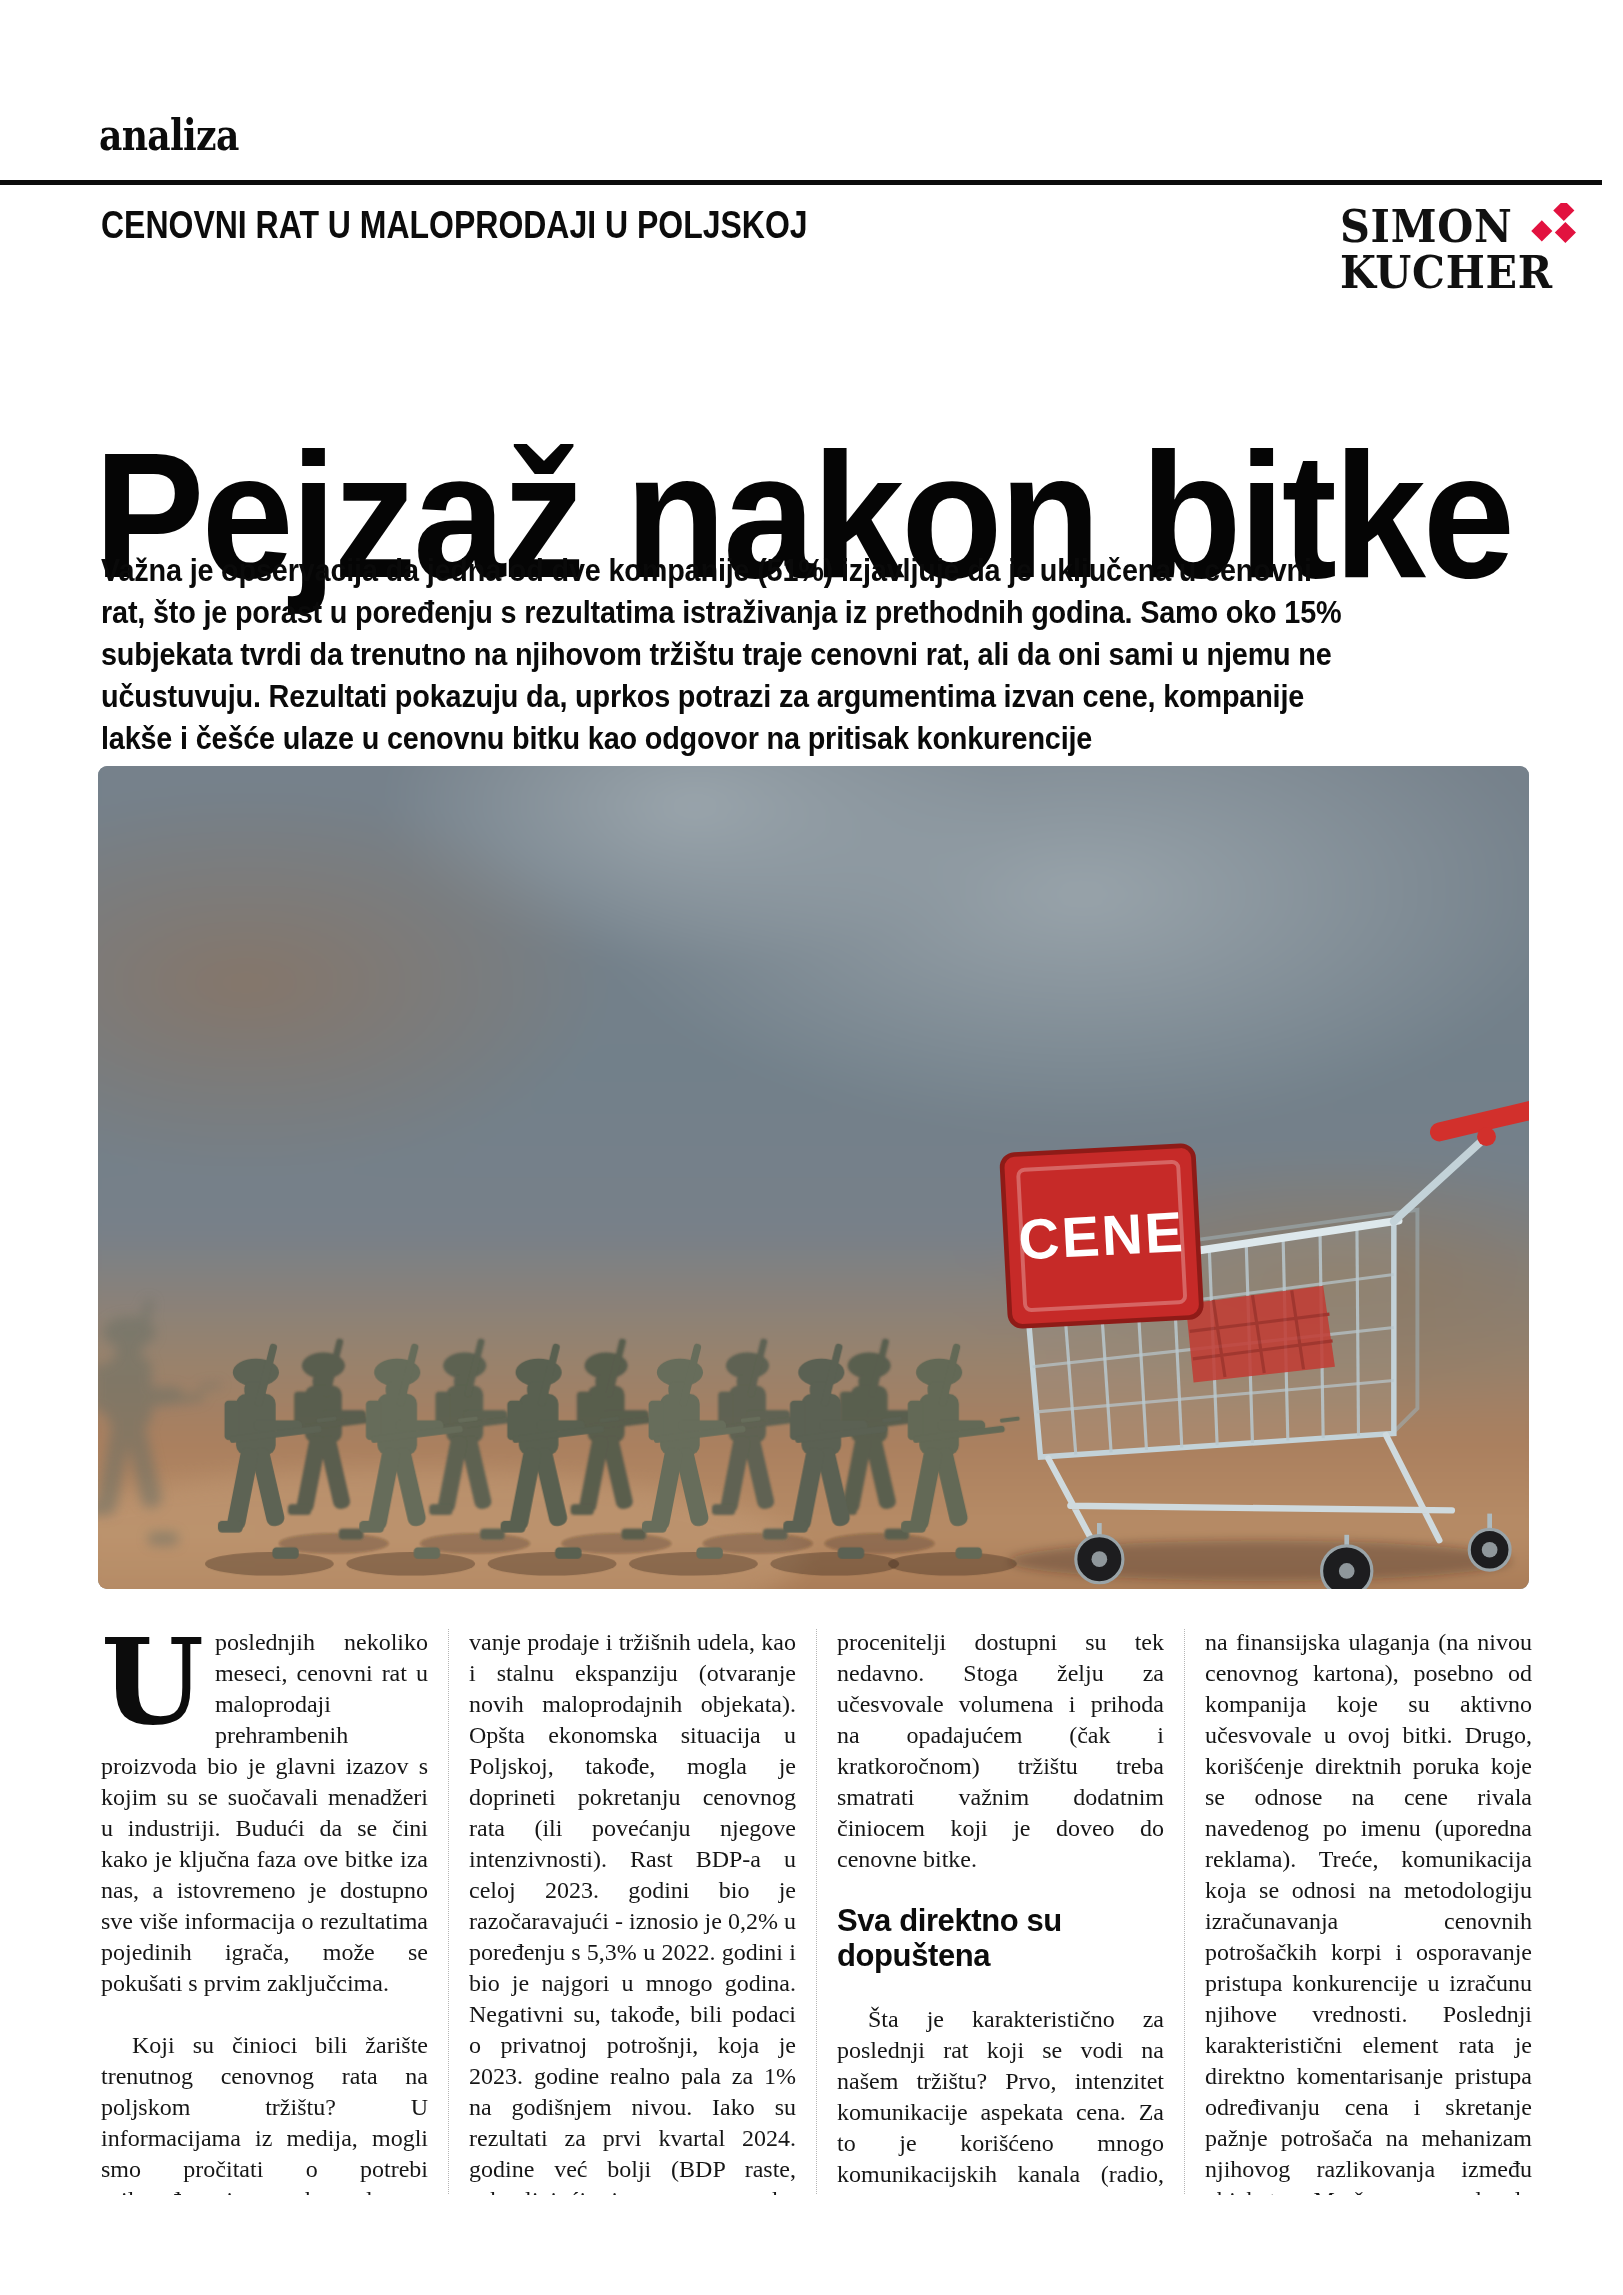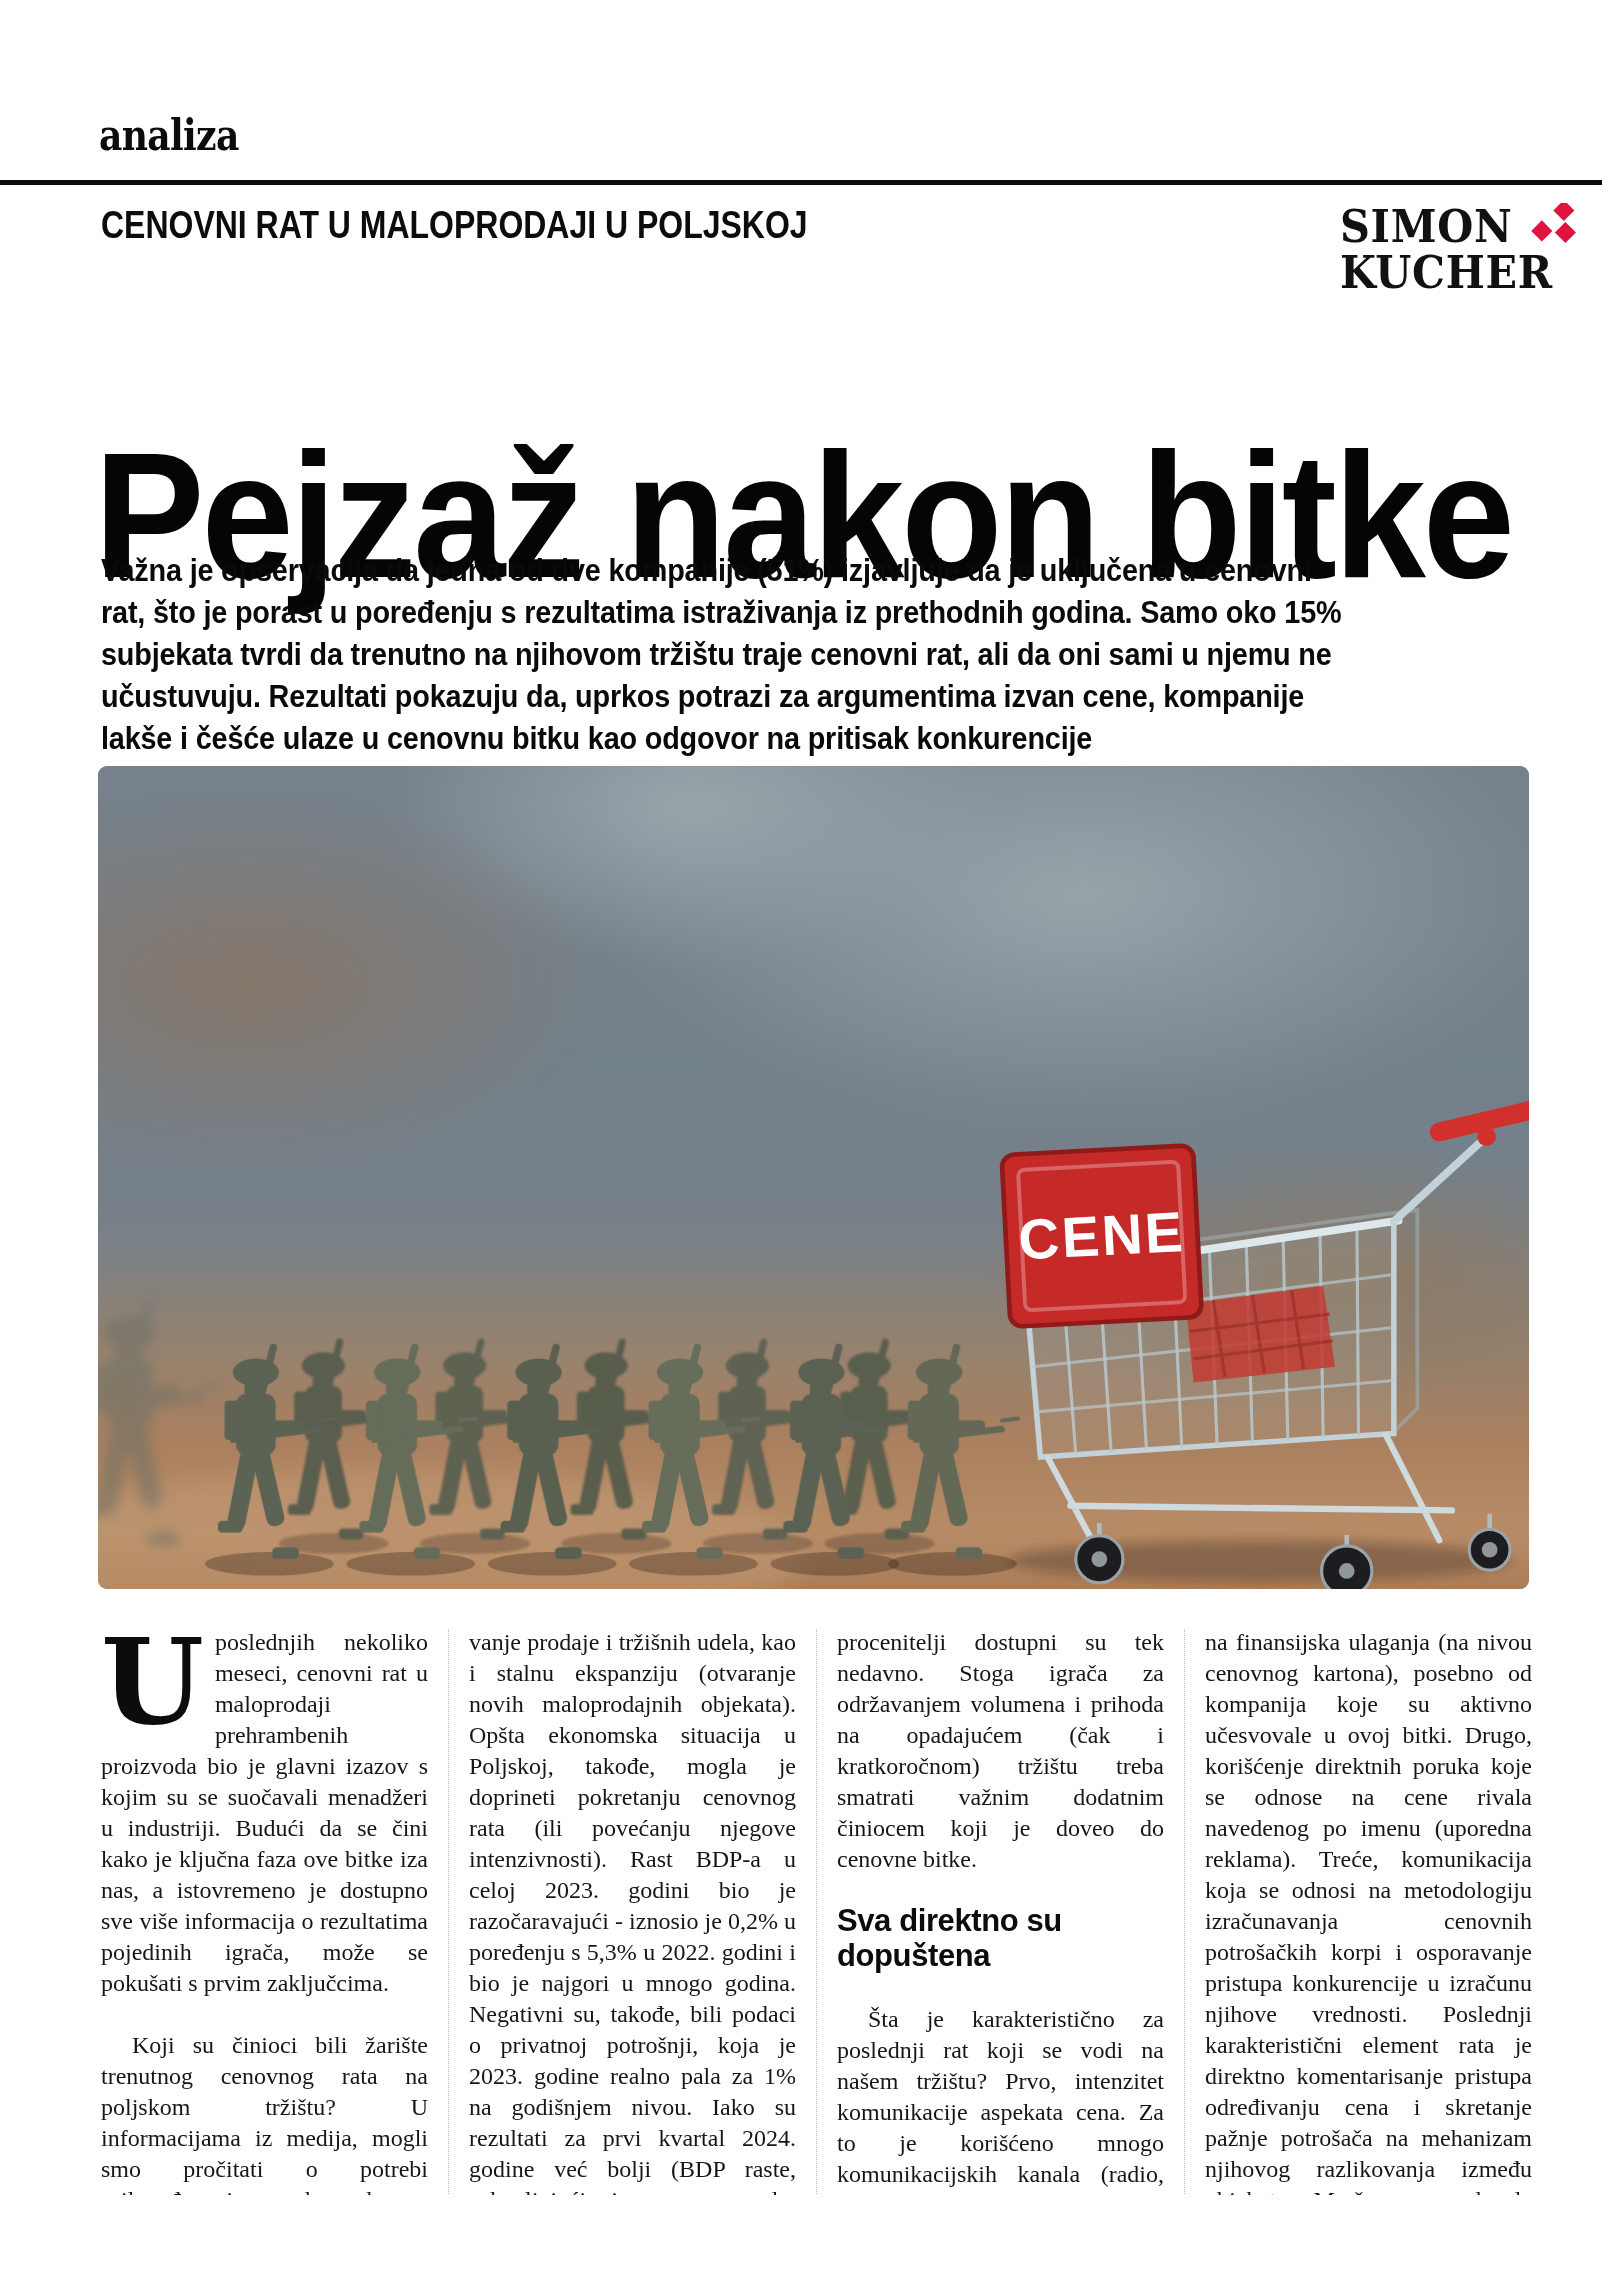--- a/index.html
+++ b/index.html
@@ -233,21 +233,21 @@
 
   <main class="columns">
       <div class="col">
         <p><span class="dropcap">U</span>poslednjih nekoliko meseci, cenovni rat u maloprodaji prehrambenih proizvoda bio je glavni izazov s kojim su se suočavali menadžeri u industriji. Budući da se čini kako je ključna faza ove bitke iza nas, a istovremeno je dostupno sve više informacija o rezultatima pojedinih igrača, može se pokušati s prvim zaključcima.</p>
         <p class="indent">Koji su činioci bili žarište trenutnog cenovnog rata na poljskom tržištu? U informacijama iz medija, mogli smo pročitati o potrebi prilagođavanja cena kao odgovor na konkurentski pritisak - borbu svih glavnih igrača za održa-</p>
       </div>
       <div class="col">
         <p>vanje prodaje i tržišnih udela, kao i stalnu ekspanziju (otvaranje novih maloprodajnih objekata). Opšta ekonomska situacija u Poljskoj, takođe, mogla je doprineti pokretanju cenovnog rata (ili povećanju njegove intenzivnosti). Rast BDP-a u celoj 2023. godini bio je razočaravajući - iznosio je 0,2% u poređenju s 5,3% u 2022. godini i bio je najgori u mnogo godina. Negativni su, takođe, bili podaci o privatnoj potrošnji, koja je 2023. godine realno pala za 1% na godišnjem nivou. Iako su rezultati za prvi kvartal 2024. godine već bolji (BDP raste, zahvaljujući jasnom oporavku nivoa potrošnje), ti početni optimistični</p>
       </div>
       <div class="col">
-        <p>procenitelji dostupni su tek nedavno. Stoga igrača za održavanjem volumena i prihoda na opadajućem (čak i kratkoročnom) tržištu treba smatrati važnim dodatnim činiocem koji je doveo do cenovne bitke.</p>
+        <p>procenitelji dostupni su tek nedavno. Stoga želju za učesvovale volumena i prihoda na opadajućem (čak i kratkoročnom) tržištu treba smatrati važnim dodatnim činiocem koji je doveo do cenovne bitke.</p>
         <div class="subhead">Sva direktno su dopuštena</div>
         <p class="indent">Šta je karakteristično za poslednji rat koji se vodi na našem tržištu? Prvo, intenzitet komunikacije aspekata cena. Za to je korišćeno mnogo komunikacijskih kanala (radio, plakati, računi, SMS-ovi). Iz podataka o nivou medijskih troškova cele industrije jasno je da su to bila značaj-</p>
       </div>
       <div class="col">
         <p>na finansijska ulaganja (na nivou cenovnog kartona), posebno od kompanija koje su aktivno učesvovale u ovoj bitki. Drugo, korišćenje direktnih poruka koje se odnose na cene rivala navedenog po imenu (uporedna reklama). Treće, komunikacija koja se odnosi na metodologiju izračunavanja cenovnih potrošačkih korpi i osporavanje pristupa konkurencije u izračunu njihove vrednosti. Poslednji karakteristični element rata je direktno komentarisanje pristupa određivanju cena i skretanje pažnje potrošača na mehanizam njihovog razlikovanja između objekata. Mreže su preduzele različite mere kako bi osna-</p>
       </div>
     </main>
 
   <div class="footer">
     <div class="page-num">46</div>

